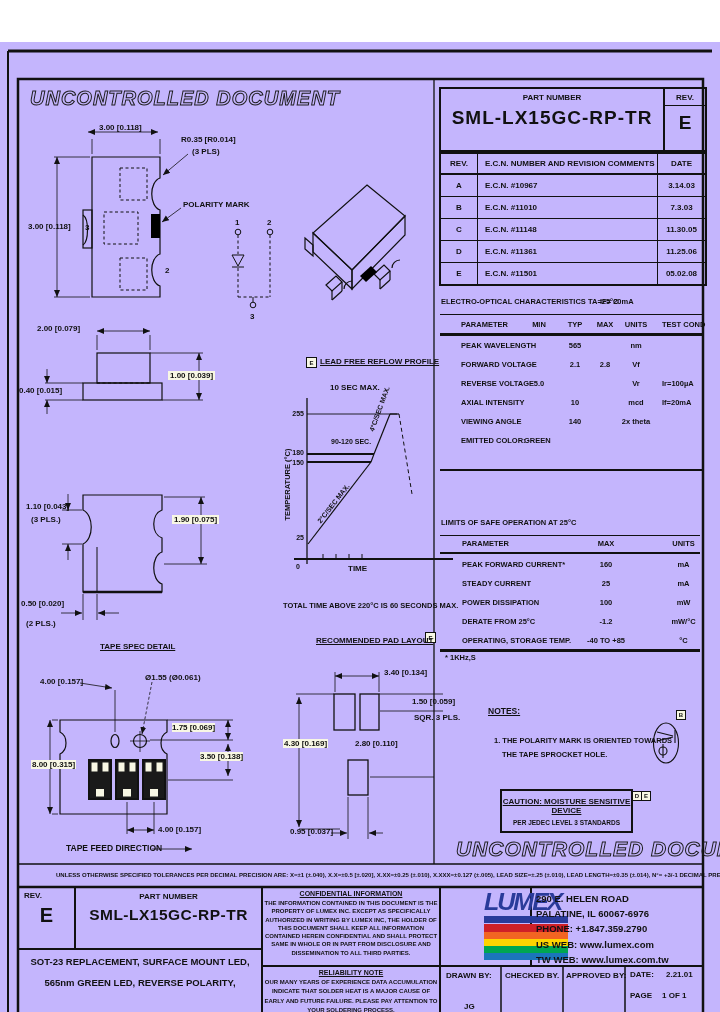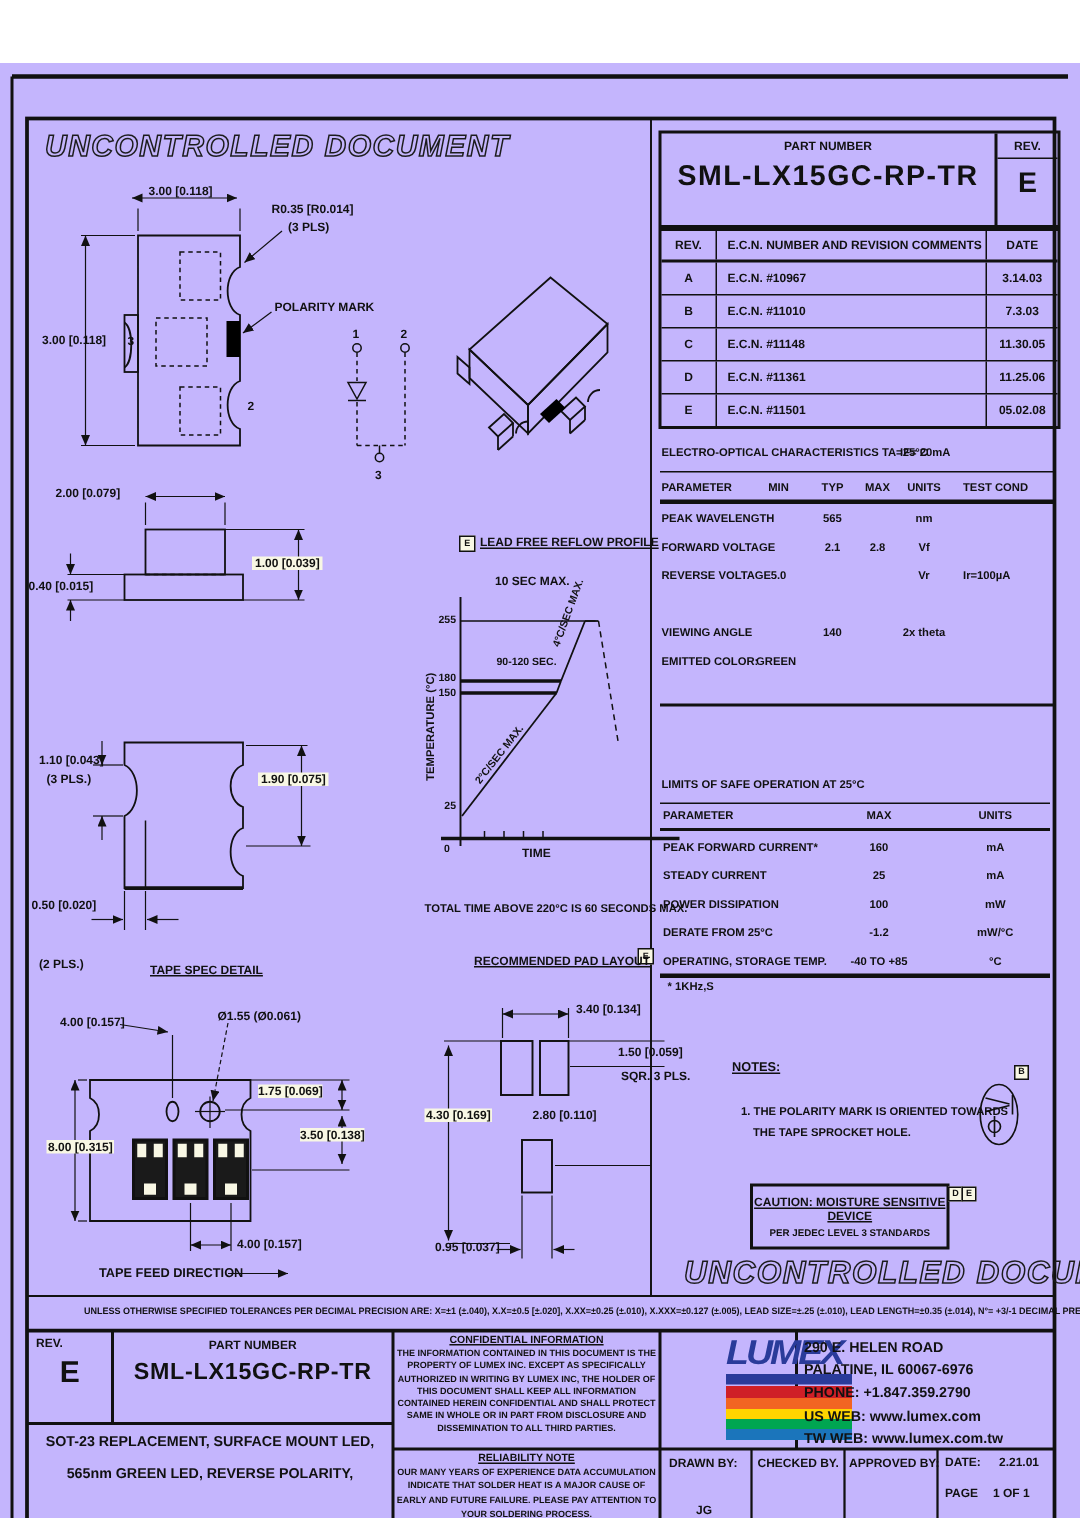--- a/index.html
+++ b/index.html
@@ -27,21 +27,21 @@
   #ph .revc .sm{font:bold 8px "Liberation Sans",sans-serif;border-bottom:1px solid #111;padding:4px 0 3px;}
   #ph .revc .big{font:bold 19px "Liberation Sans",sans-serif;margin-top:6px;}
   
   #rt{position:absolute;left:439px;top:110px;width:264px;border:2px solid #111;}
   #rt .r{display:flex;height:21px;border-top:1px solid #111;align-items:center;font:bold 8px "Liberation Sans",sans-serif;}
   #rt .r:first-child{border-top:none;height:19px;border-bottom:1px solid #111;}
   #rt .cR{width:36px;text-align:center;border-right:1.3px solid #111;align-self:stretch;display:flex;align-items:center;justify-content:center;}
   #rt .cC{flex:1;padding-left:7px;}
   #rt .cD{width:47px;text-align:right;border-left:1.3px solid #111;align-self:stretch;display:flex;align-items:center;justify-content:center;}
   
-  .trow{position:absolute;left:436px;width:263px;height:19px;font:bold 7.5px/19px "Liberation Sans",sans-serif;text-decoration:underline;}
+  .trow{position:absolute;left:456px;width:263px;height:19px;font:bold 7.5px/19px "Liberation Sans",sans-serif;text-decoration:underline;}
   .trow span{position:absolute;top:0;}
   .tp{left:5px}.tmin{left:68px;width:30px;text-align:center}.ttyp{left:103px;width:32px;text-align:center}
   .tmax{left:134px;width:30px;text-align:center}.tun{left:156px;width:48px;text-align:center}.tcd{left:206px;}
   .lp{left:6px}.lmax{left:115px;width:70px;text-align:center}.lun{left:195px;width:65px;text-align:center}
   .hline{position:absolute;background:#111;}
   
   #caution{position:absolute;left:500px;top:747px;width:129px;height:40px;border:2px solid #111;text-align:center;}
   #caution .c1{font:bold 8px "Liberation Sans",sans-serif;text-decoration:underline;margin-top:6px;}
   #caution .c2{font:bold 6.5px "Liberation Sans",sans-serif;margin-top:4px;}
   
@@ -352,20 +352,28 @@
     <span class="tcd"></span>
   </div>
   <div class="trow" style="top:332px">
     <span class="tp">REVERSE VOLTAGE</span>
     <span class="tmin">5.0</span>
     <span class="ttyp"></span>
     <span class="tmax"></span>
     <span class="tun">Vr</span>
     <span class="tcd">Ir=100µA</span>
   </div>
+  <div class="trow" style="top:351px">
+    <span class="tp">AXIAL INTENSITY</span>
+    <span class="tmin"></span>
+    <span class="ttyp">10</span>
+    <span class="tmax"></span>
+    <span class="tun">mcd</span>
+    <span class="tcd">If=20mA</span>
+  </div>
   <div class="trow" style="top:370px">
     <span class="tp">VIEWING ANGLE</span>
     <span class="tmin"></span>
     <span class="ttyp">140</span>
     <span class="tmax"></span>
     <span class="tun">2x theta</span>
     <span class="tcd"></span>
   </div>
   <div class="trow" style="top:389px">
     <span class="tp">EMITTED COLOR:</span>
@@ -435,21 +443,21 @@
   <div class="L" style="left:250px;top:270px;">3</div>
 
   <div class="L" style="left:37px;top:282px;">2.00 [0.079]</div>
   <div class="L" style="left:168px;top:329px;background:#f8f7e4;padding:0 2px;">1.00 [0.039]</div>
   <div class="L" style="left:19px;top:344px;">0.40 [0.015]</div>
 
   <div class="L" style="left:26px;top:460px;">1.10 [0.043]</div>
   <div class="L" style="left:31px;top:473px;">(3 PLS.)</div>
   <div class="L" style="left:172px;top:473px;background:#f8f7e4;padding:0 2px;">1.90 [0.075]</div>
   <div class="L" style="left:21px;top:557px;">0.50 [0.020]</div>
-  <div class="L" style="left:26px;top:596px;">(2 PLS.)</div>
+  <div class="L" style="left:26px;top:577px;">(2 PLS.)</div>
 
   <div class="mbox" style="left:306px;top:315px;width:9px;height:9px;">E</div>
   <div class="L u" style="left:320px;top:315px;">LEAD FREE REFLOW PROFILE</div>
   <div class="L" style="left:330px;top:341px;">10 SEC MAX.</div>
   <div class="L L7" style="left:288px;top:368px;width:16px;text-align:right;">255</div>
   <div class="L L7" style="left:288px;top:407px;width:16px;text-align:right;">180</div>
   <div class="L L7" style="left:288px;top:417px;width:16px;text-align:right;">150</div>
   <div class="L L7" style="left:288px;top:492px;width:16px;text-align:right;">25</div>
   <div class="L L7" style="left:296px;top:521px;">0</div>
   <div class="rot" style="left:237px;top:438px;width:100px;text-align:center;transform:rotate(-90deg);font-size:7.5px;">TEMPERATURE (°C)</div>

